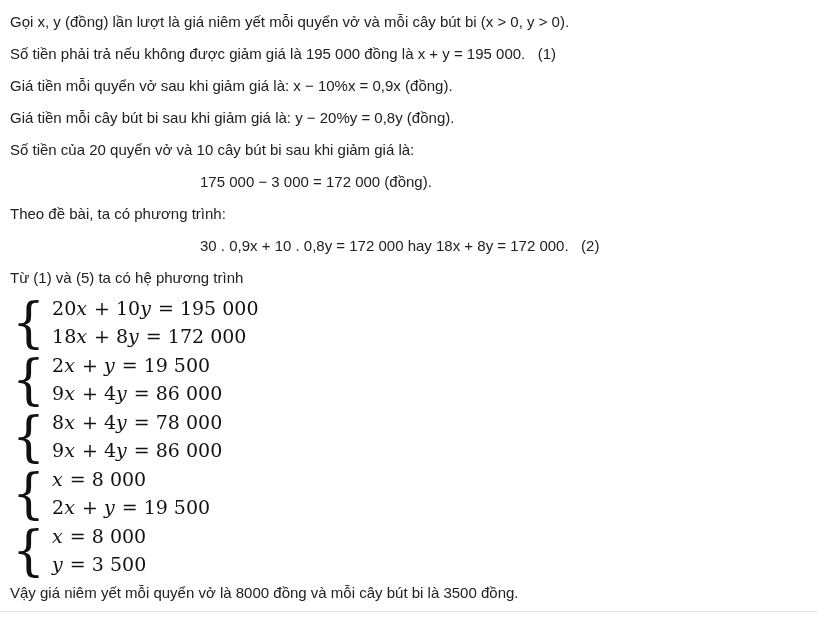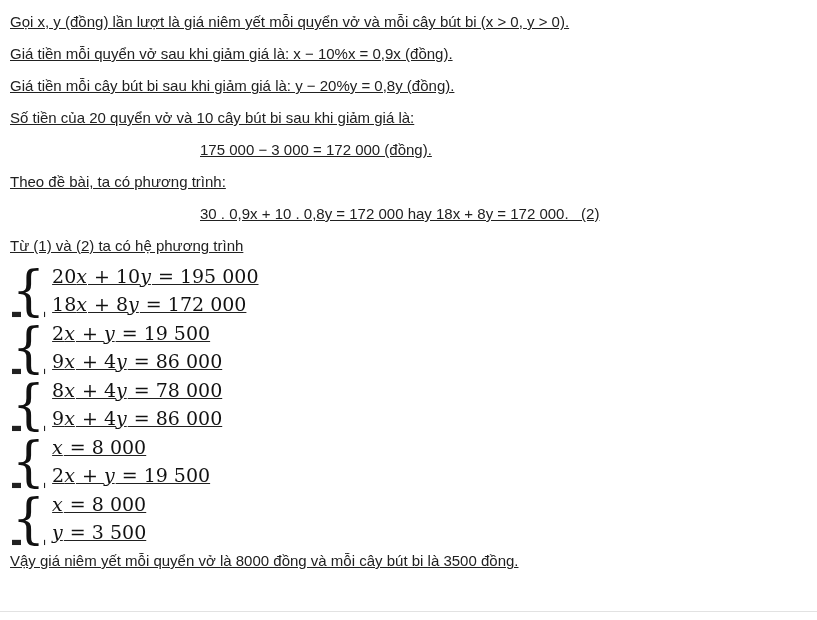--- a/index.html
+++ b/index.html
@@ -6,21 +6,21 @@
   html, body { margin: 0; padding: 0; background: #ffffff; }
   .page {
     position: relative;
     width: 817px;
     height: 620px;
     background: #ffffff;
     font-family: "Liberation Sans", sans-serif;
     color: #212121;
     overflow: hidden;
   }
-  .content { padding: 6px 10px 0 10px; text-decoration: underline; }
+  .content { padding: 6px 10px 0 10px; }
   .para {
     font-size: 15px;
     height: 32px;
     line-height: 32px;
     white-space: pre;
     color: #212121;
   }
   .para.centered {
     text-align: left;
     padding-left: 190px;
@@ -77,27 +77,28 @@
     background: #e2e2e2;
   }
 </style>
 </head>
 <body>
 
 <div class="page">
   <div class="content">
 
     <div class="para">Gọi x, y (đồng) lần lượt là giá niêm yết mỗi quyển vở và mỗi cây bút bi (x &gt; 0, y &gt; 0).</div>
+    <div class="para">Số tiền phải trả nếu không được giảm giá là 195 000 đồng là x + y = 195 000.   (1)</div>
     <div class="para">Giá tiền mỗi quyển vở sau khi giảm giá là: x − 10%x = 0,9x (đồng).</div>
     <div class="para">Giá tiền mỗi cây bút bi sau khi giảm giá là: y − 20%y = 0,8y (đồng).</div>
     <div class="para">Số tiền của 20 quyển vở và 10 cây bút bi sau khi giảm giá là:</div>
     <div class="para centered">175 000 − 3 000 = 172 000 (đồng).</div>
     <div class="para">Theo đề bài, ta có phương trình:</div>
     <div class="para centered">30 . 0,9x + 10 . 0,8y = 172 000 hay 18x + 8y = 172 000.   (2)</div>
-    <div class="para">Từ (1) và (2) ta có hệ phương trình</div>
+    <div class="para">Từ (1) và (5) ta có hệ phương trình</div>
 
     <div class="systems">
 
       <div class="system">
         <span class="brace">{</span>
         <div class="sys-rows">
           <div class="math-row">20<i>x</i> + 10<i>y</i> = 195 000</div>
           <div class="math-row">18<i>x</i> + 8<i>y</i> = 172 000</div>
         </div>
       </div>

